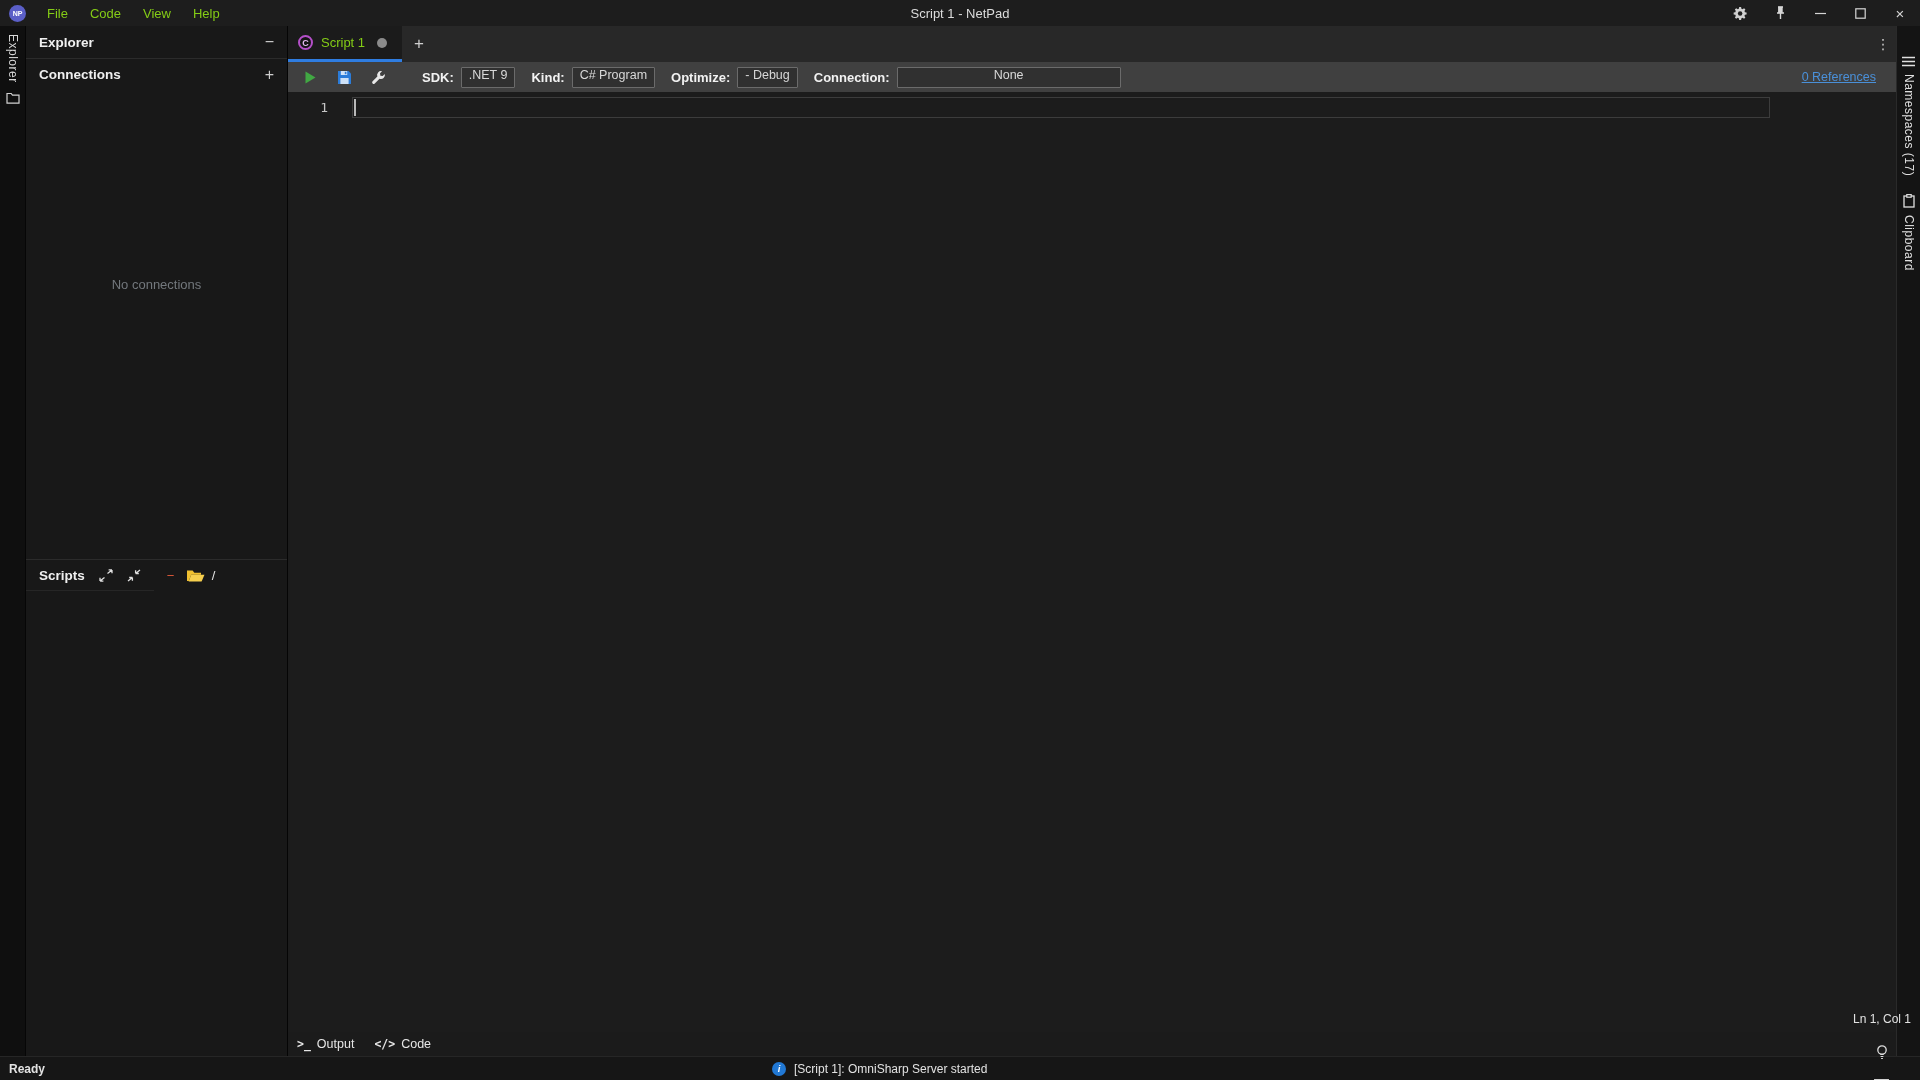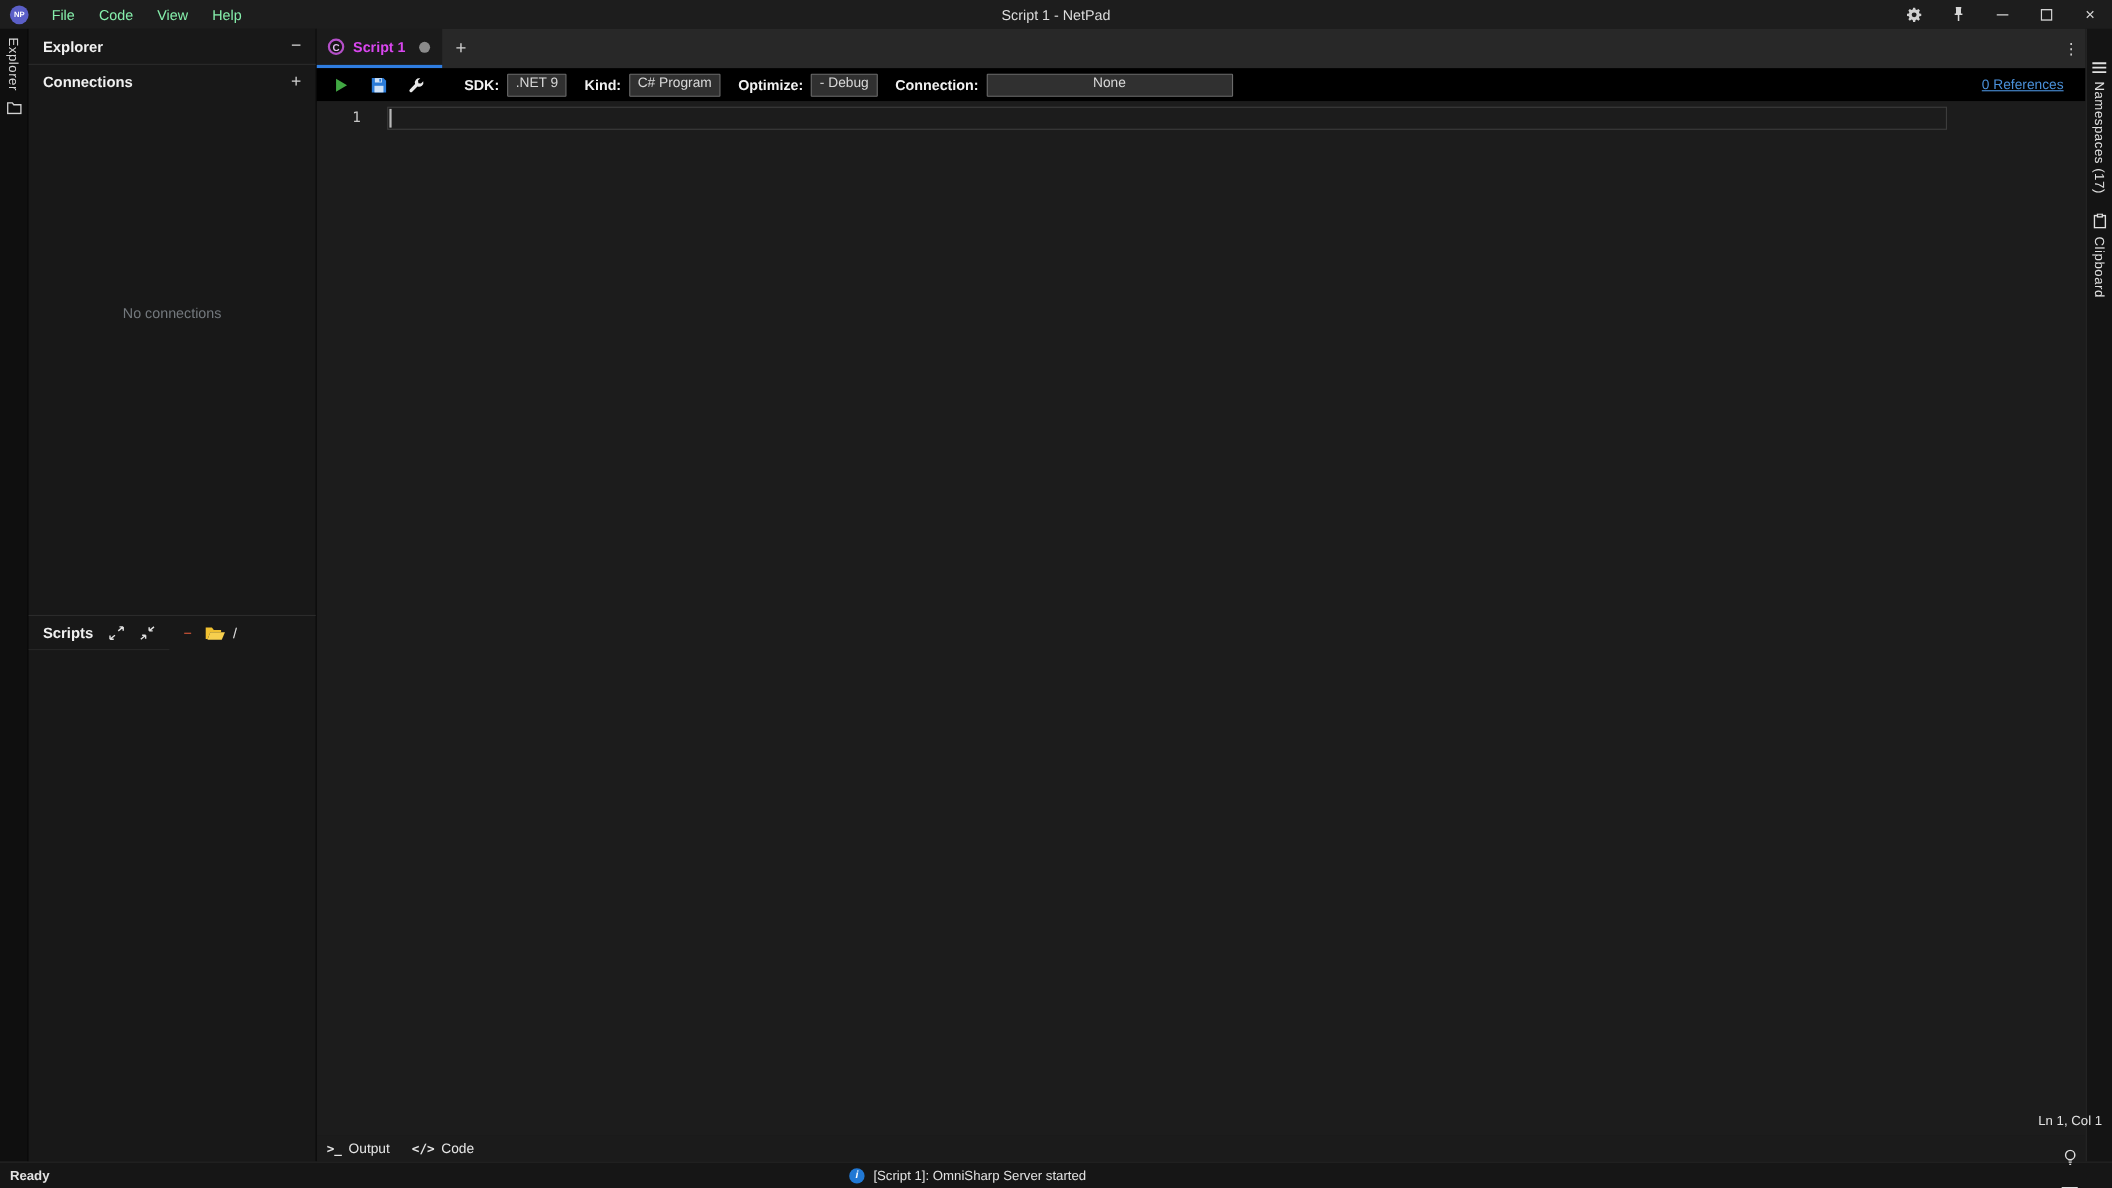--- a/index.html
+++ b/index.html
@@ -5,21 +5,21 @@
   * { margin:0; padding:0; box-sizing:border-box; }
   html,body { width:1920px; height:1080px; overflow:hidden; background:#1c1c1c;
               font-family:"Liberation Sans", sans-serif; color:#e4e4e4; }
 
   
   .titlebar { height:26px; background:#1d1d1d; display:flex; align-items:center; position:relative;
               font-size:13px; user-select:none; }
   .logo { width:17px; height:17px; border-radius:50%; background:var(--logo-purple,#5b5fc7);
           color:#fff; font-size:7px; font-weight:bold; display:flex; align-items:center;
           justify-content:center; margin:0 10px 0 9px; }
-  .menu-item { padding:0 11px; height:26px; display:flex; align-items:center; color:#86efac; cursor:default; }
+  .menu-item { padding:0 11px; height:26px; display:flex; align-items:center; color:#84cc16; cursor:default; }
   .win-title { position:absolute; left:50%; transform:translateX(-50%); color:#dcdcdc; }
   .win-controls { margin-left:auto; display:flex; align-items:center; height:26px; }
   .win-btn { width:40px; height:26px; display:flex; align-items:center; justify-content:center; color:#d6d6d6; }
   .close-glyph { font-size:15px; line-height:1; }
 
   
   .app { display:flex; height:1030px; }
 
   
   .left-rail { width:26px; background:#0f0f0f; border-right:1px solid #060606;
@@ -51,27 +51,27 @@
 
   
   .main { flex:1 1 auto; min-width:0; display:flex; flex-direction:column; background:#1c1c1c; }
 
   .tabstrip { height:36px; background:#282828; display:flex; align-items:stretch; flex:none; }
   .tab { width:114px; background:#1b1b1b; border-bottom:3px solid var(--accent,#2f7de1);
          display:flex; align-items:center; padding:0 10px; gap:8px; }
   .tab-ico { width:15px; height:15px; border-radius:50%; border:2px solid var(--csharp-purple,#b44fc8);
              color:#e3b9ef; font-size:9px; font-weight:bold; display:flex; align-items:center;
              justify-content:center; background:#151515; flex:none; }
-  .tab-label { font-size:13px; color:#d946ef;font-weight:bold; }
+  .tab-label { font-size:13px; color:#84cc16; }
   .dirty-dot { width:10px; height:10px; border-radius:50%; background:#8b8b8b; margin-left:4px; flex:none; }
   .tab-add { width:34px; display:flex; align-items:center; justify-content:center; color:#d0d0d0; font-size:17px; }
   .tab-kebab { margin-left:auto; width:26px; display:flex; align-items:center; justify-content:center;
                color:#cdcdcd; font-size:14px; letter-spacing:0; }
 
-  .toolbar { height:30px; display:flex; align-items:center; background:#000000; padding:0 12px;
+  .toolbar { height:30px; display:flex; align-items:center; background:#404040; padding:0 12px;
              font-size:13px; flex:none; }
   .tb-btn { width:21px; height:21px; display:flex; align-items:center; justify-content:center; margin-right:13px; }
   .tb-label { font-weight:bold; color:#f2f2f2; margin:0 7px 0 16px; }
   .dd { height:21px; background:#303030; border:1px solid #6b6b6b; border-radius:1px;
         display:flex; align-items:center; padding:0 7px; font-size:12.5px; color:#d8d8d8; gap:12px;flex-direction:column; }
   .dd-wide { width:224px; justify-content:space-between; }
   .references { margin-left:auto; margin-right:8px; font-size:12.5px; color:var(--link,#4a90d9);
                 text-decoration:underline; cursor:pointer; }
 
   .editor { flex:1 1 auto; background:#1c1c1c; padding-top:5px; }

